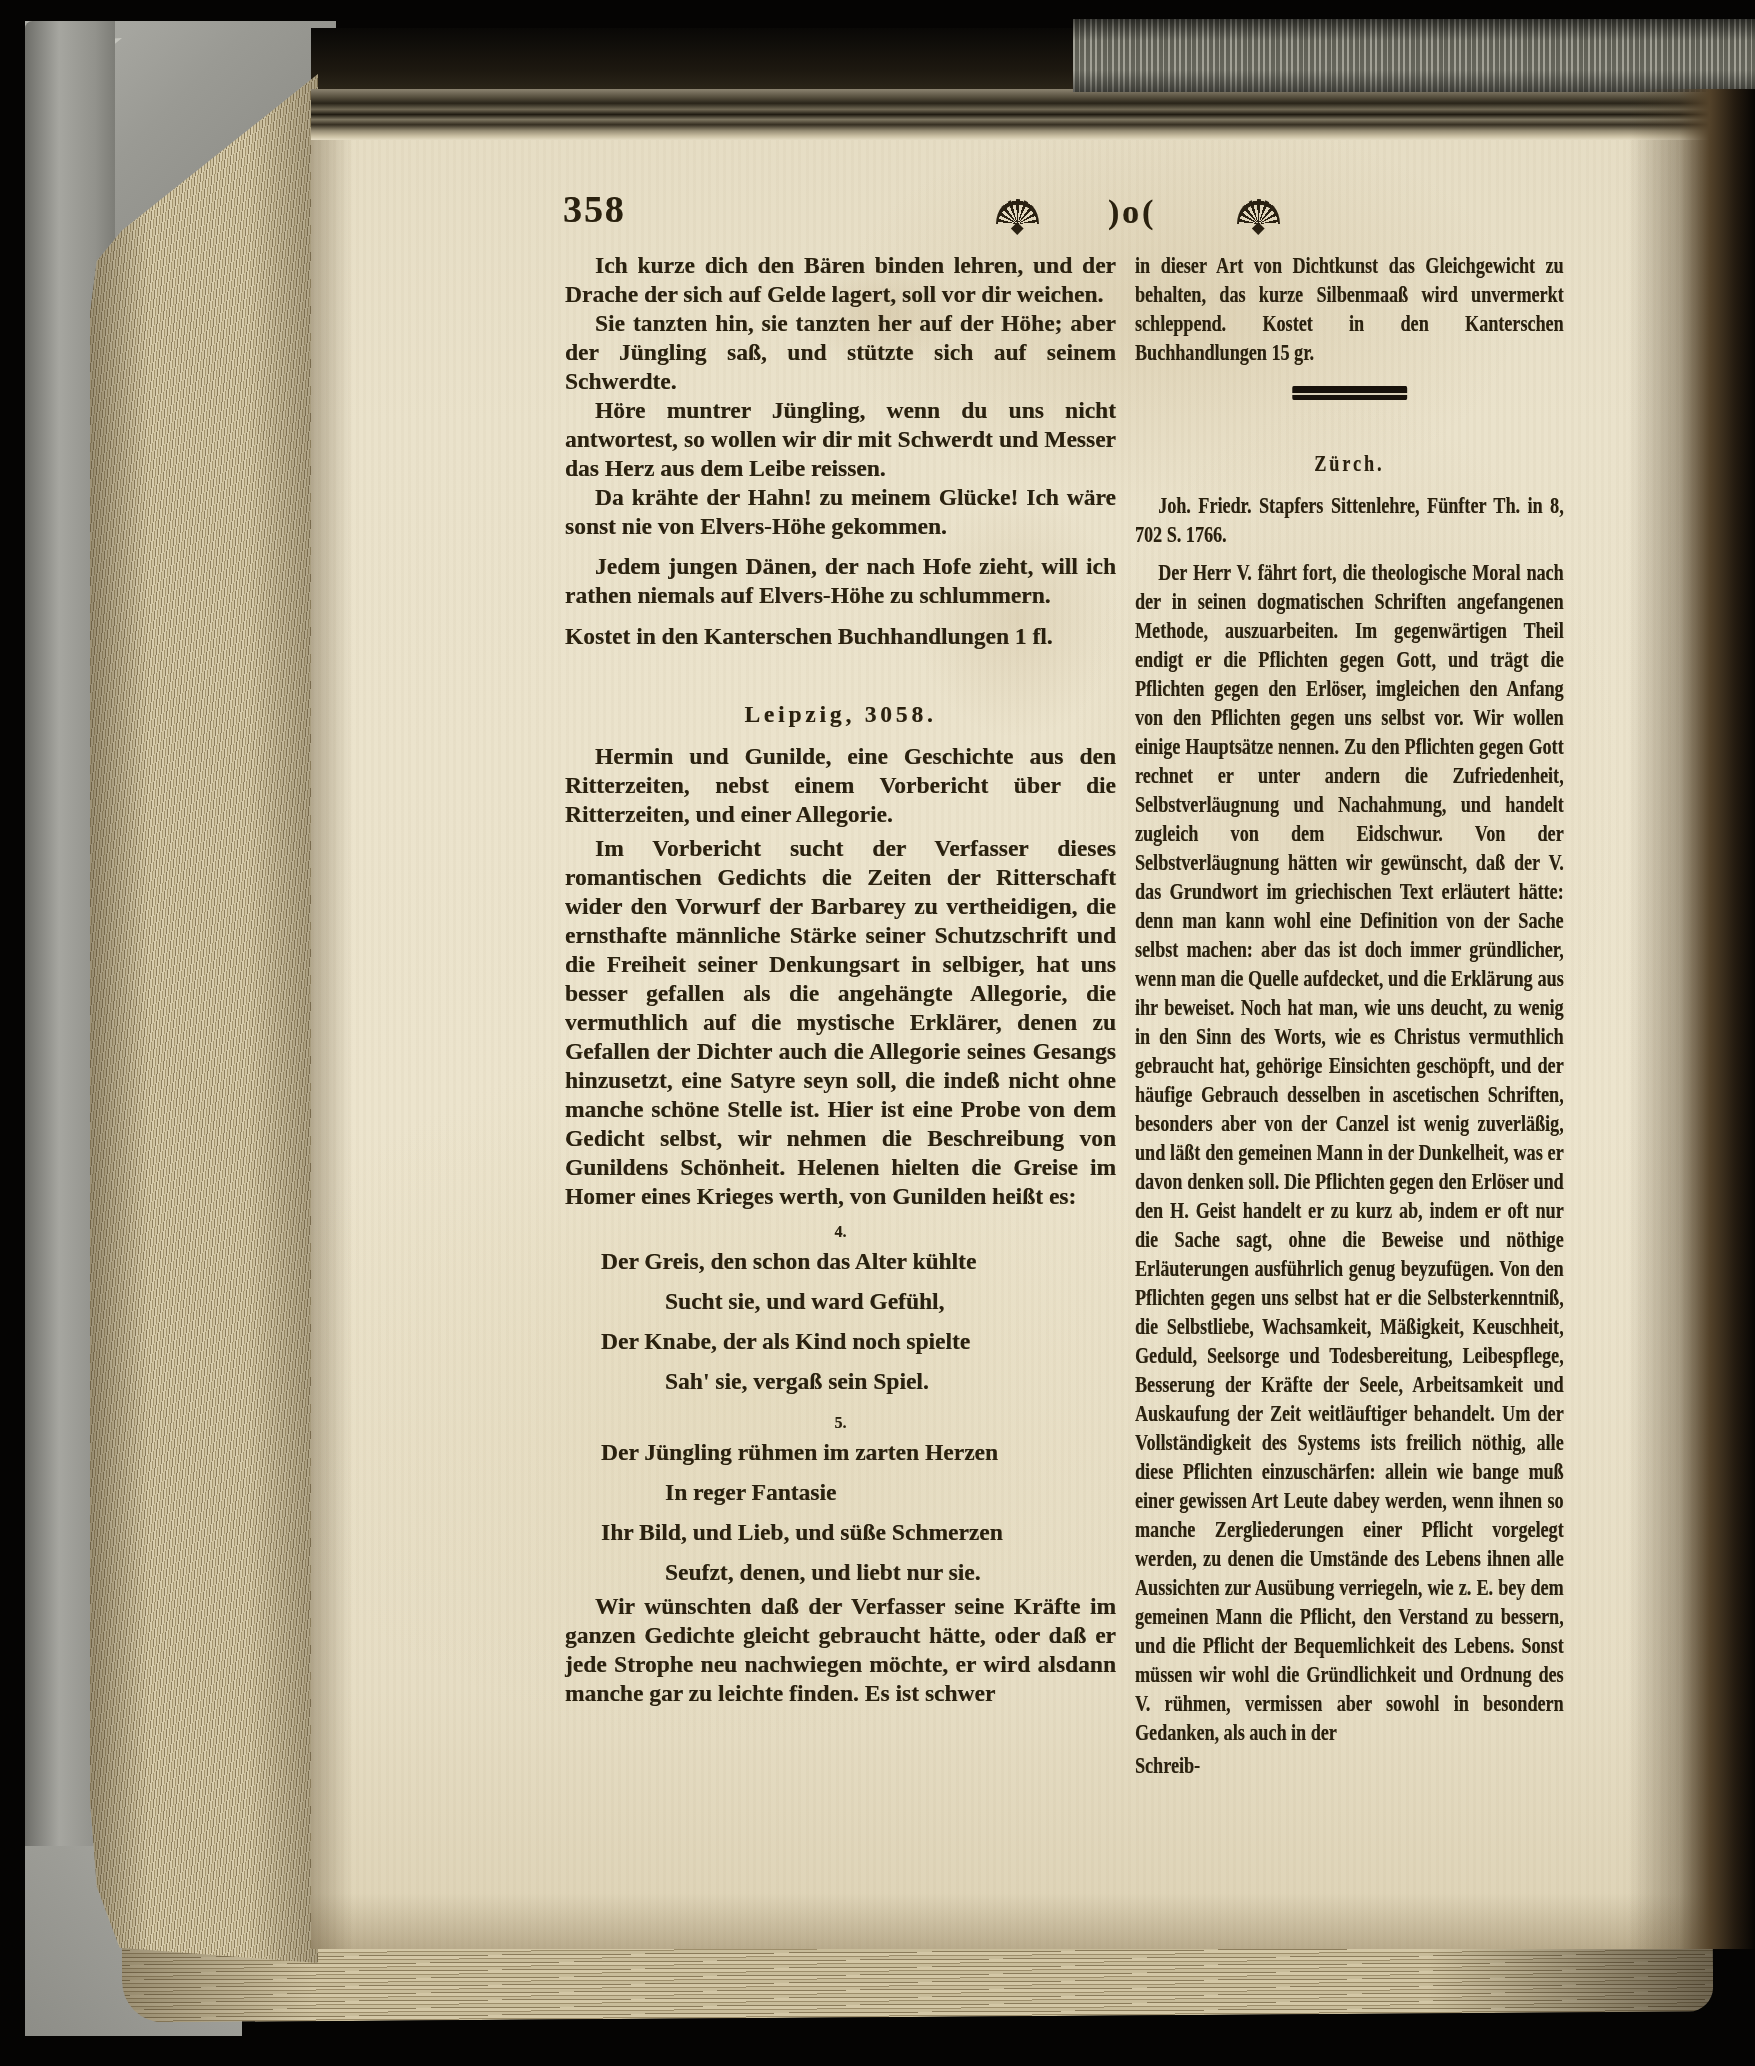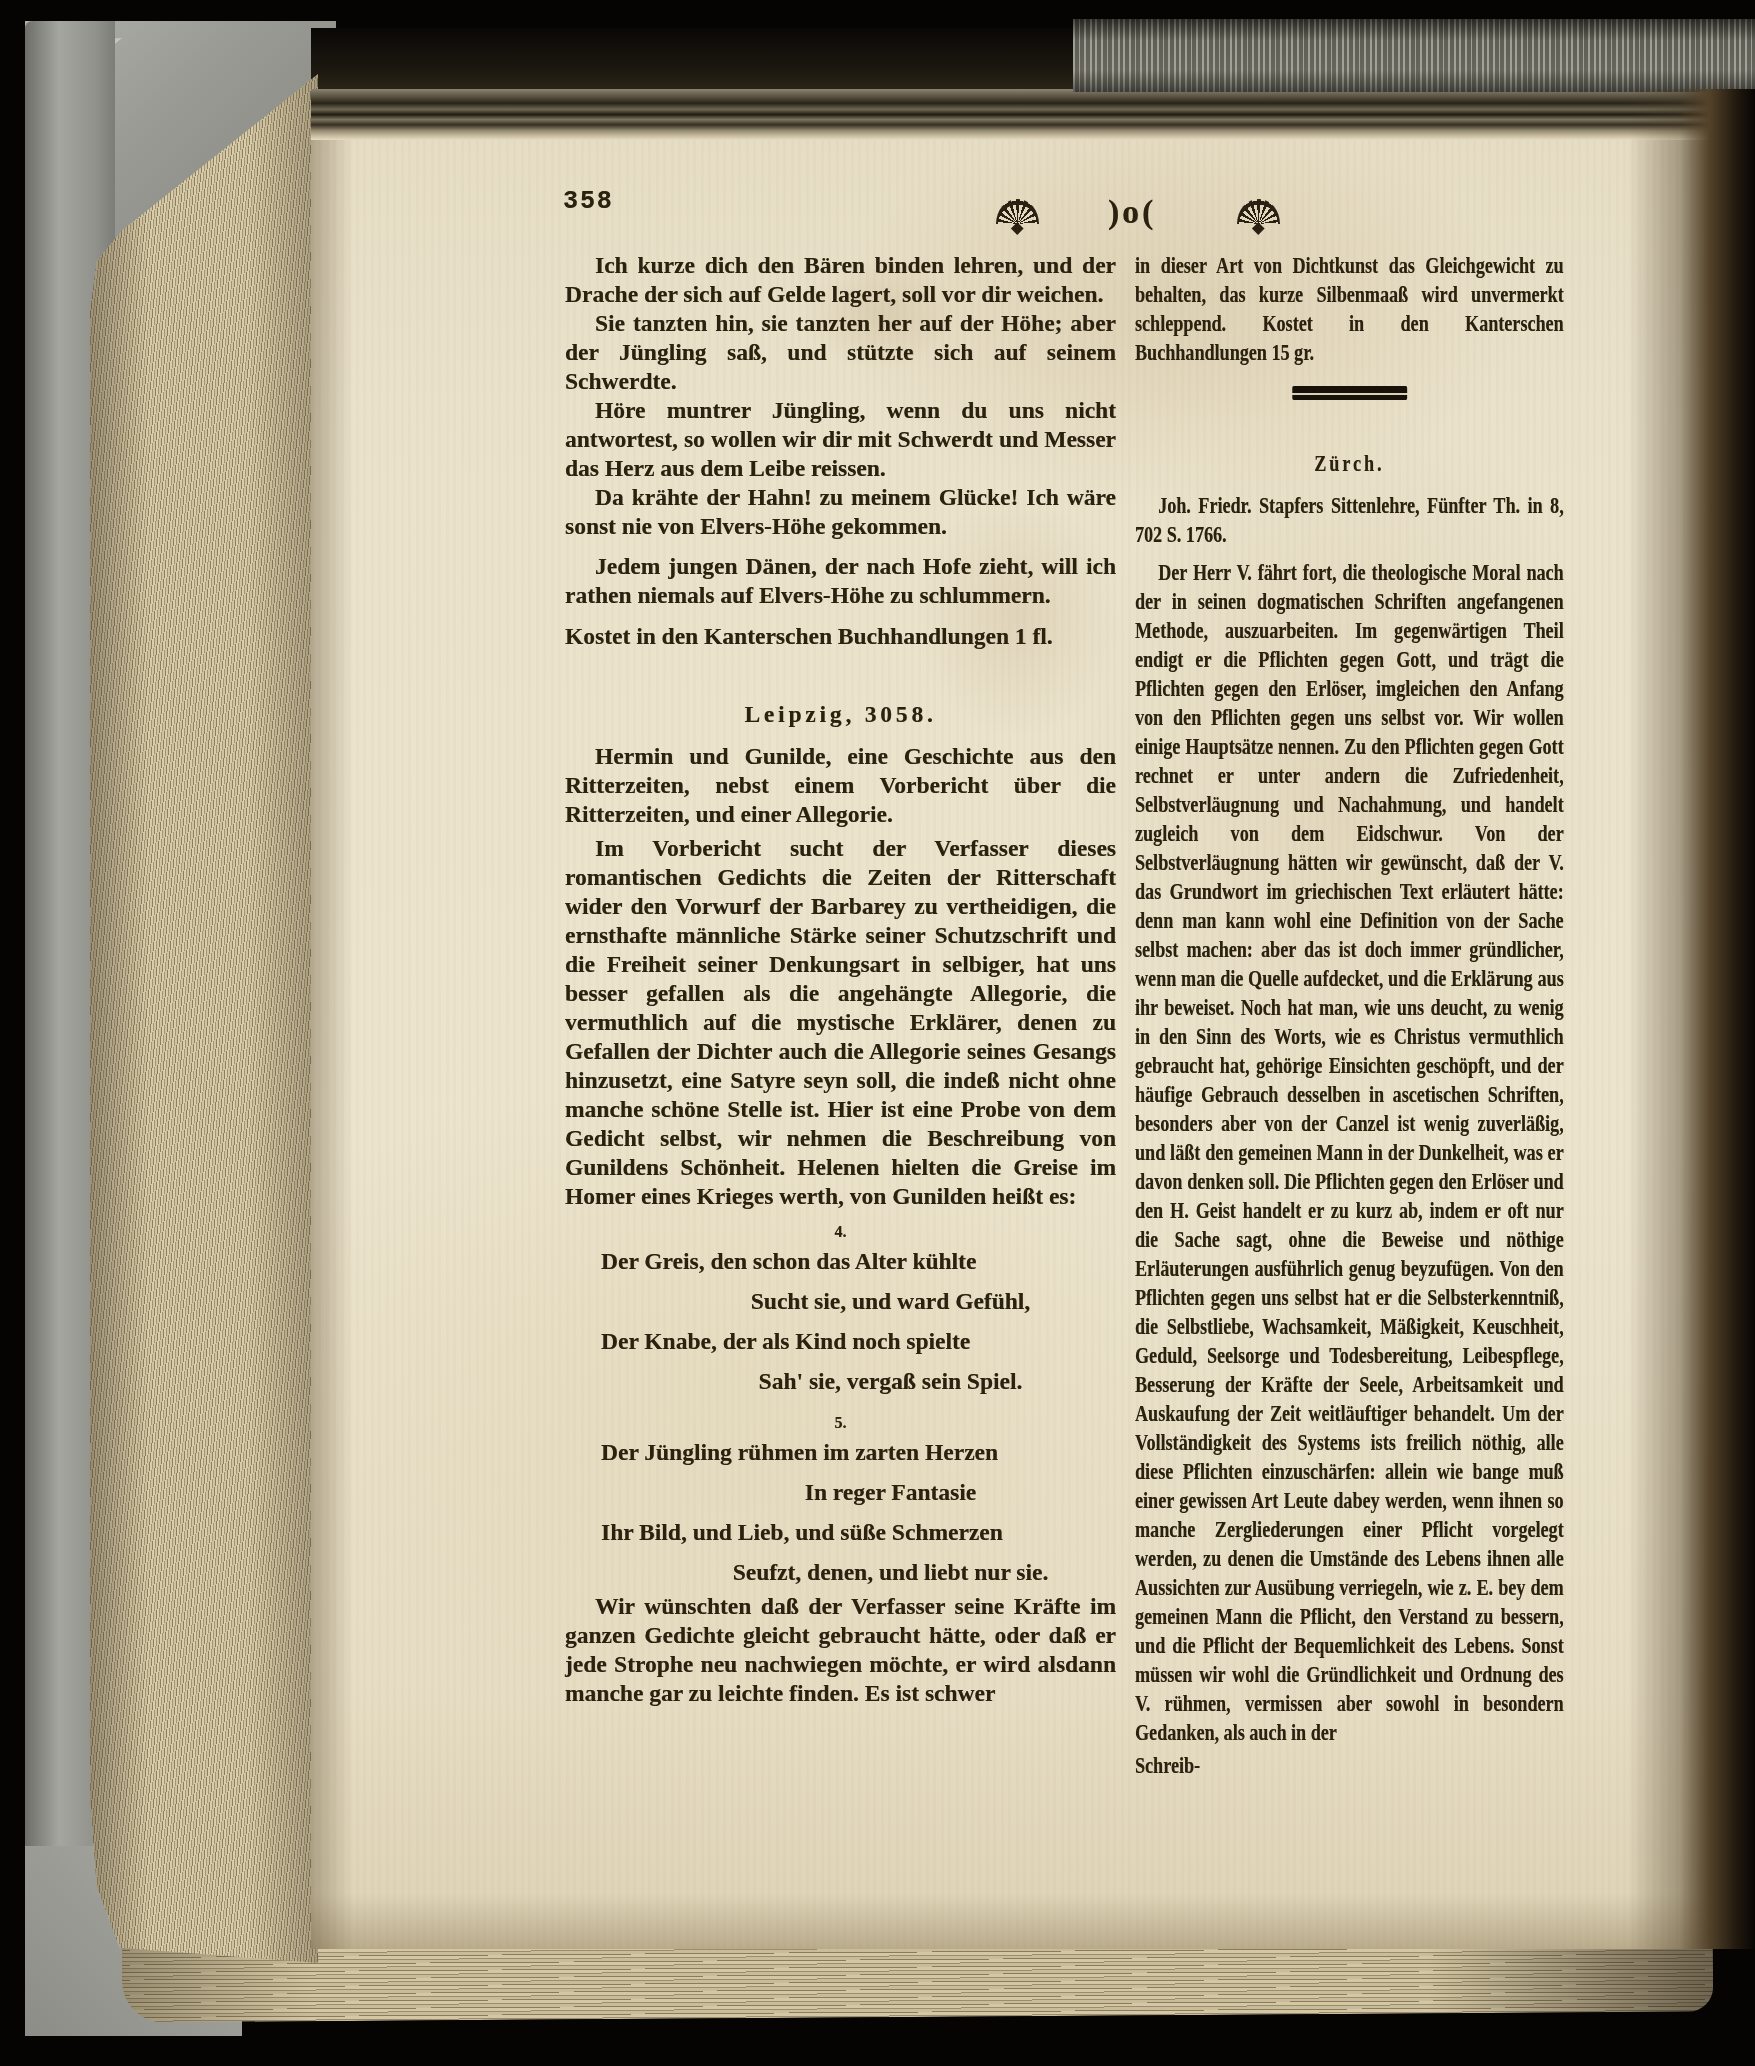--- a/index.html
+++ b/index.html
@@ -76,21 +76,21 @@
       linear-gradient(180deg,#59594f,#6b6b61);
   }
   .right-gutter-shadow{
     position:absolute;left:1629px;top:89px;width:126px;height:1860px;pointer-events:none;
     background:linear-gradient(90deg,
       rgba(74,60,38,0) 0%,rgba(74,60,38,.30) 40%,#53422a 64%,#241b10 84%,#070503 100%);
   }
   
   .print{color:#2a210f;font-weight:bold;text-shadow:0.3px 0.3px 0.5px rgba(42,33,15,.45);}
   .page-number{
-    position:absolute;left:252px;top:92px;font-size:25px;line-height:41px;letter-spacing:1.9px;font-family:Liberation Mono, monospace;
+    position:absolute;left:252px;top:100px;font-size:38px;line-height:41px;letter-spacing:1.9px;
   }
   .ornament-row .shell{
     position:absolute;width:43px;height:25.4px;top:110px;
     border-radius:50% 50% 0 0 / 100% 100% 0 0;
     background:
       radial-gradient(circle at 50% 100%,rgba(0,0,0,0) 0 58%,#2a2112 59% 70%,rgba(0,0,0,0) 71%),
       repeating-conic-gradient(from -64deg at 50% 100%,#2a2112 0deg 9deg,rgba(0,0,0,0) 9deg 20deg);
   }
   .ornament-row .shell::after{
     content:"";position:absolute;left:50%;bottom:-8.5px;width:8.5px;height:8.5px;margin-left:-4.7px;
@@ -108,21 +108,21 @@
   .column p.flush{text-indent:0;}
   .spaced-sm{margin-top:11.3px !important;}
   .spaced-xs{margin-top:5.6px !important;}
   .place-heading{
     display:block;text-align:center;font-size:23.5px;letter-spacing:3.8px;
     margin-top:49px;margin-bottom:13px;
   }
   .poem{margin-top:11.3px;}
   .stanza-number{text-align:center;font-size:16px;line-height:19px;margin-top:11.3px;}
   .poem-line{line-height:40px;text-align:left;text-indent:0;margin-left:36px;white-space:nowrap;font-family:Liberation Serif, serif;}
-  .poem-line.indented{margin-left:100px;text-align:center;}
+  .poem-line.indented{margin-left:100px;}
   .closing{margin-top:13px;}
   .section-divider{
     width:149px;height:14px;margin:19px auto 0;border-radius:1.9px;
     background:linear-gradient(180deg,#17110a 0 7.5px,#d9d0b8 7.5px 9.4px,#17110a 9.4px 14px);
   }
   .reference{margin-top:13px !important;}
   .review{margin-top:9.4px !important;}
   .catchword{text-align:right;text-indent:0 !important;margin-top:3.8px !important;padding-right:1.9px;}
   .stain-a{position:absolute;left:490px;top:169px;width:160px;height:113px;border-radius:50%;
     background:radial-gradient(ellipse,rgba(160,130,80,.18),transparent 70%);}

